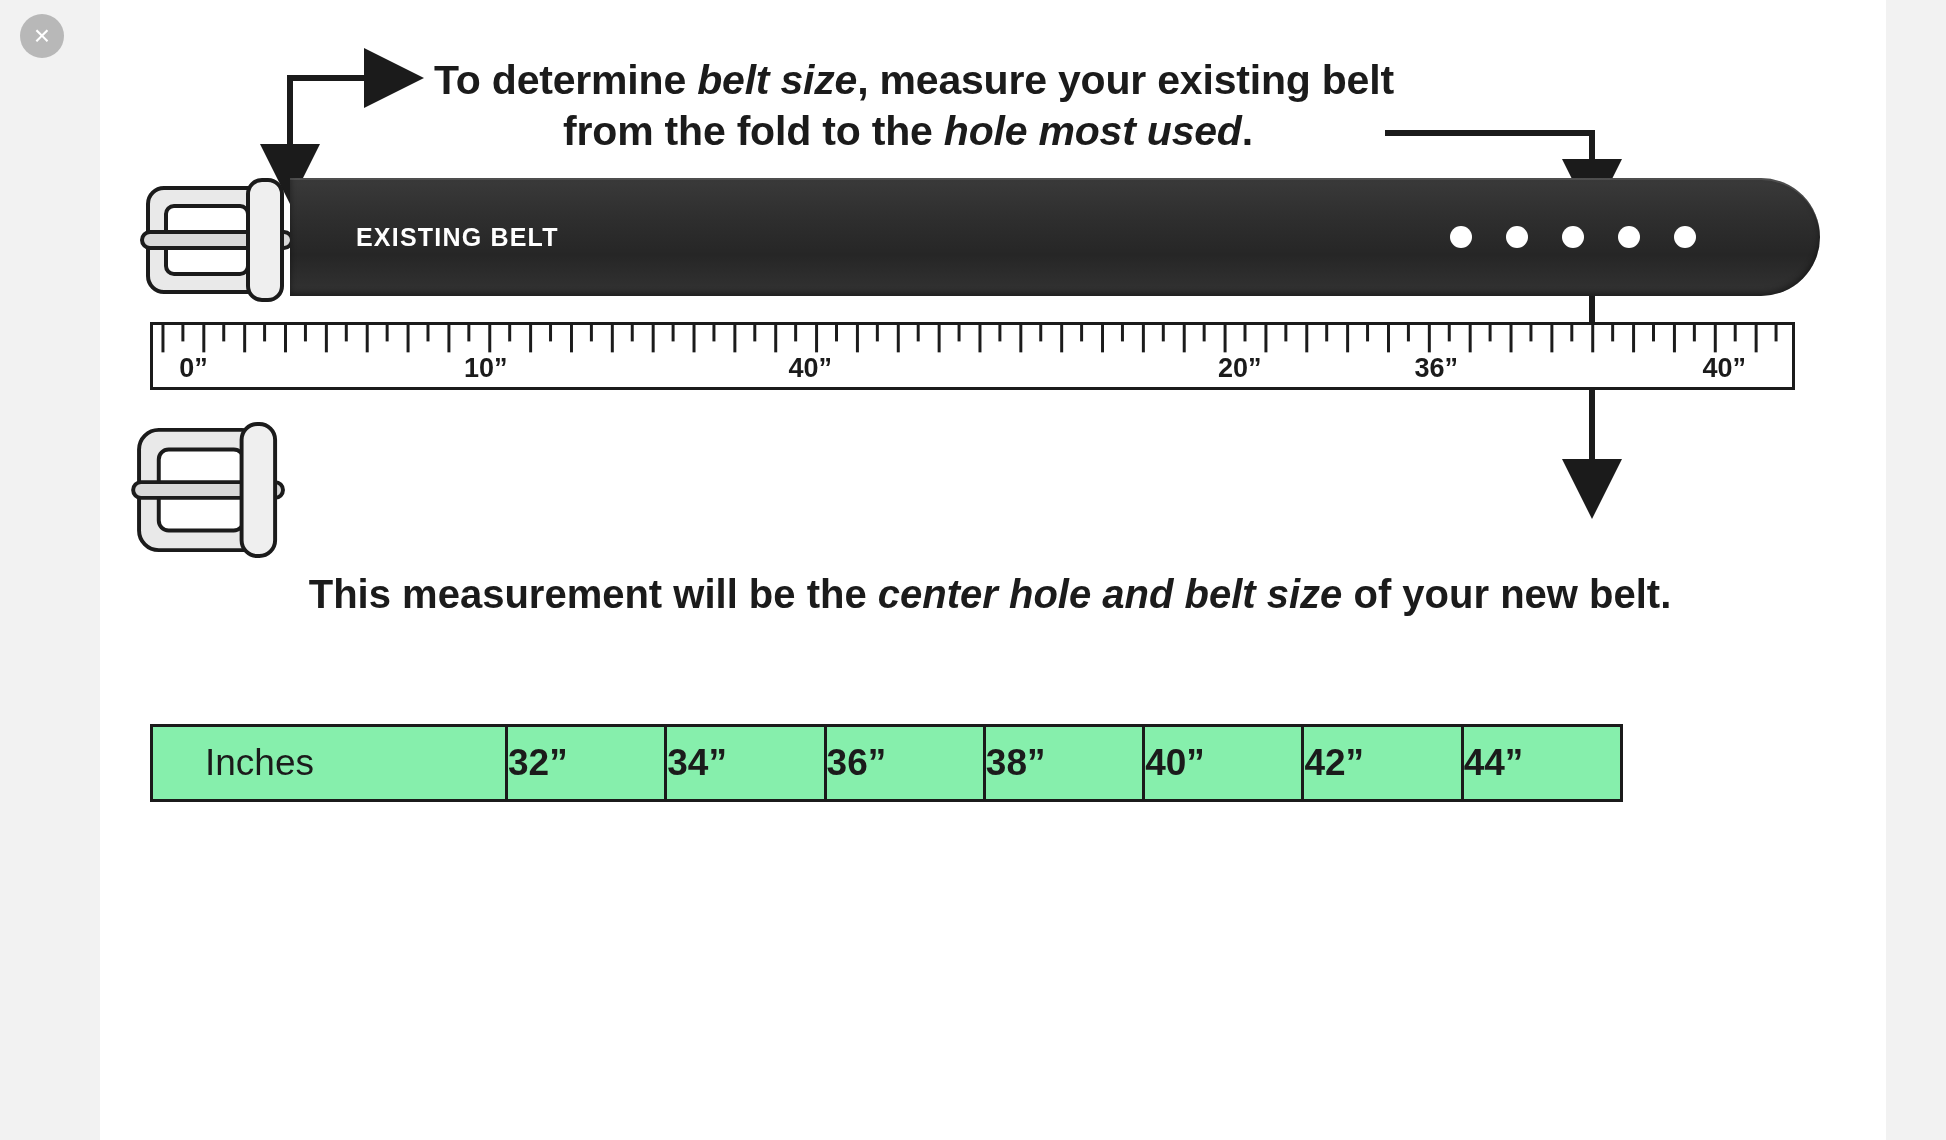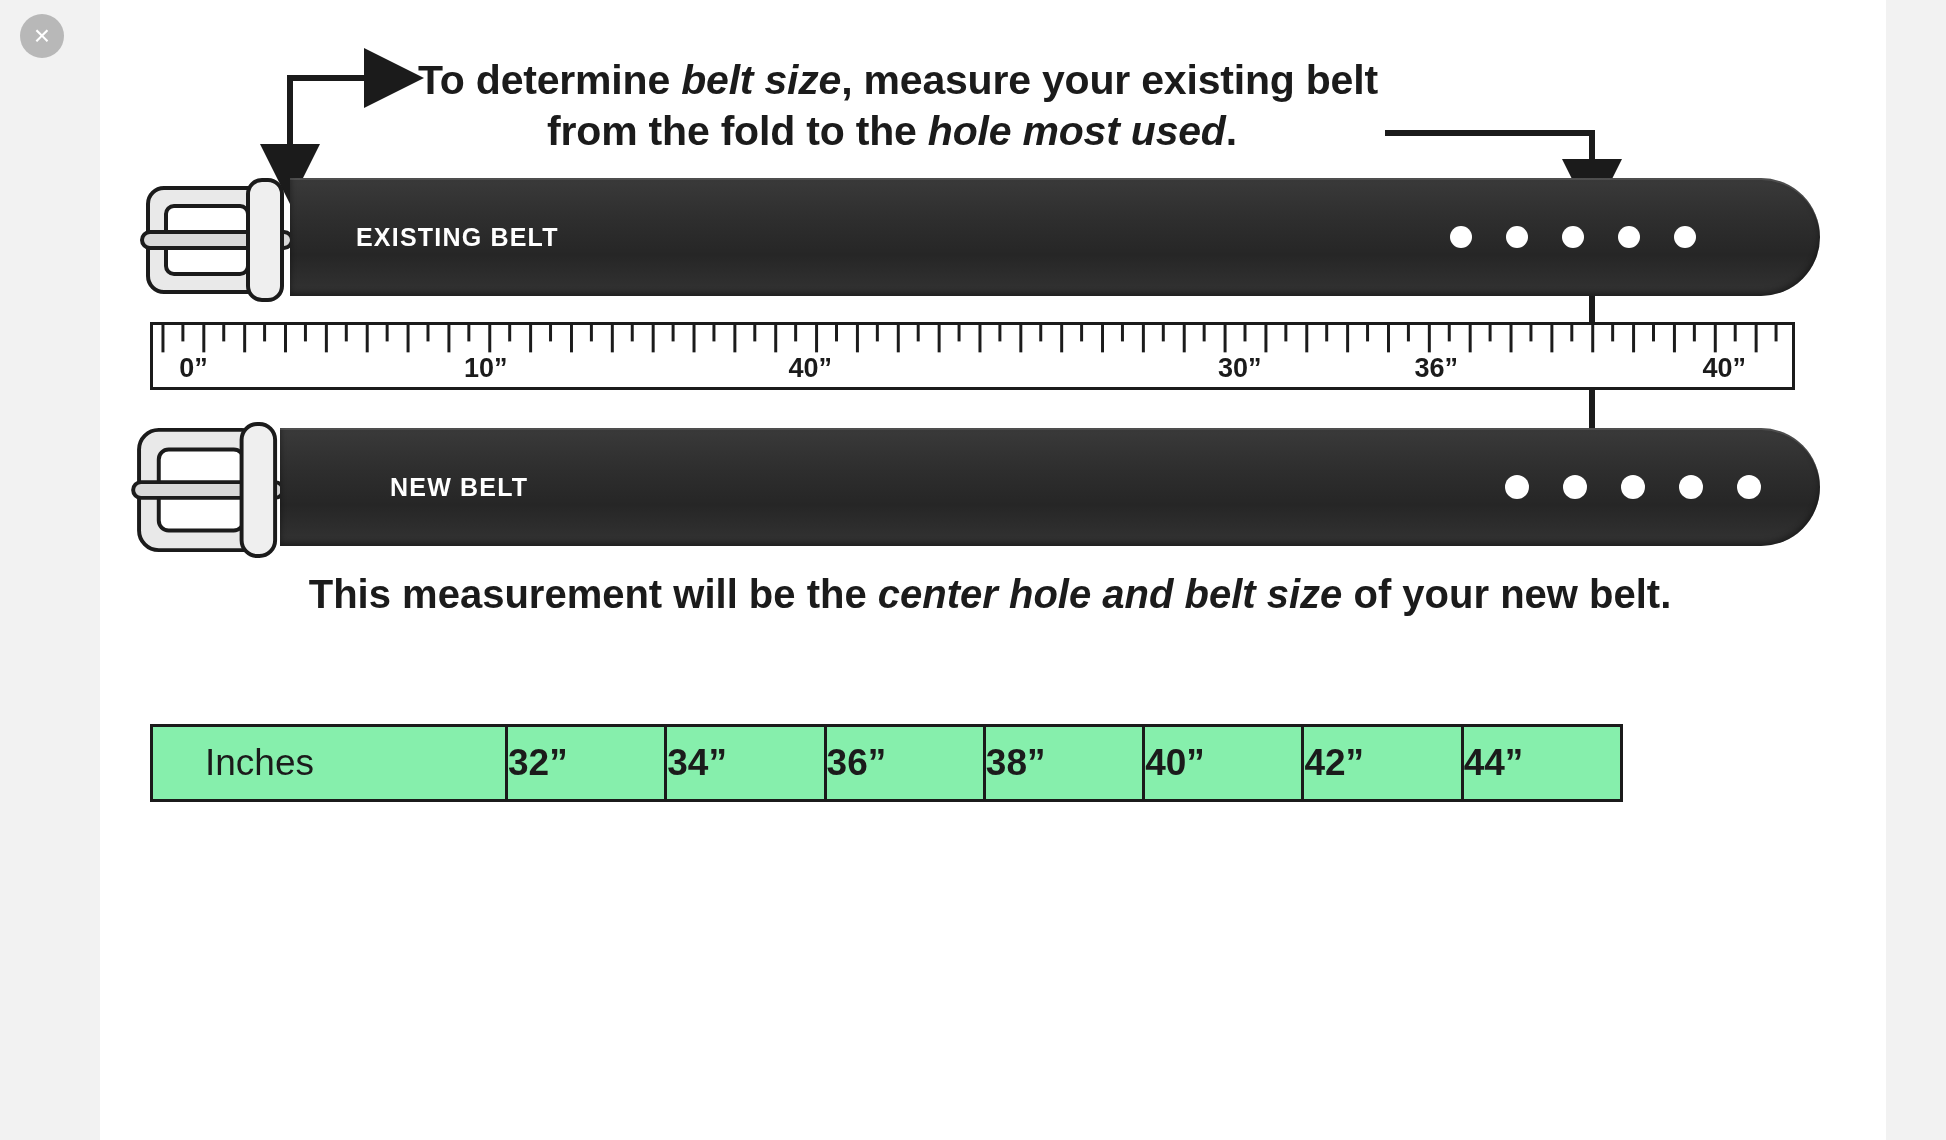--- a/index.html
+++ b/index.html
@@ -50,21 +50,21 @@
     left: 100px;
     top: 0;
     width: 1786px;
     height: 1140px;
     background: #ffffff;
   }
 
   
   .headline {
     position: absolute;
-    left: 292px;
+    left: 308px;
     top: 55px;
     width: 1250px;
     text-align: center;
     font-size: 41px;
     font-weight: 700;
     color: #1b1b1b;
     line-height: 1.25;
     letter-spacing: -0.2px;
   }
   .headline .em { font-style: italic; font-weight: 800; }
@@ -332,42 +332,32 @@
           <line x1="1547" y1="0" x2="1547" y2="18"></line>
         <line x1="1568" y1="0" x2="1568" y2="30"></line>
           <line x1="1588" y1="0" x2="1588" y2="18"></line>
         <line x1="1609" y1="0" x2="1609" y2="30"></line>
           <line x1="1629" y1="0" x2="1629" y2="18"></line>
       </g>
     </svg>
     <span class="ruler-label" style="left:1.6%;transform:none;">0”</span>
     <span class="ruler-label" style="left:20.3%;">10”</span>
     <span class="ruler-label" style="left:40.1%;">40”</span>
-    <span class="ruler-label" style="left:66.3%;">30”</span>
+    <span class="ruler-label" style="left:66.3%;">20”</span>
     <span class="ruler-label" style="left:78.3%;">36”</span>
     <span class="ruler-label" style="left:97.2%;transform:translateX(-100%);">40”</span>
   </div>
 
   <div class="belt-wrap" id="belt-new">
     <svg class="buckle" viewBox="0 0 165 142">
       <rect x="8" y="10" width="124" height="122" rx="20" ry="20" fill="#e9e9e9" stroke="#1b1b1b" stroke-width="4"></rect>
       <rect x="28" y="30" width="86" height="82" rx="10" ry="10" fill="#ffffff" stroke="#1b1b1b" stroke-width="4"></rect>
       <rect x="2" y="63" width="152" height="16" rx="8" ry="8" fill="#d8d8d8" stroke="#1b1b1b" stroke-width="4"></rect>
       <rect x="112" y="4" width="34" height="134" rx="16" ry="16" fill="#efefef" stroke="#1b1b1b" stroke-width="4"></rect>
     </svg>
-    <div class="belt-strap">
-      <span class="belt-label">NEW BELT</span>
-      <span class="holes">
-        <span class="hole"></span>
-        <span class="hole"></span>
-        <span class="hole"></span>
-        <span class="hole"></span>
-        <span class="hole"></span>
-      </span>
-    </div>
   </div>
 
   <div class="caption">
     <div>
       <span>This measurement will be the </span><span class="em">center hole and belt size</span><span> of your new belt.</span>
     </div>
   </div>
 
   <table class="size-table">
     <tbody>

